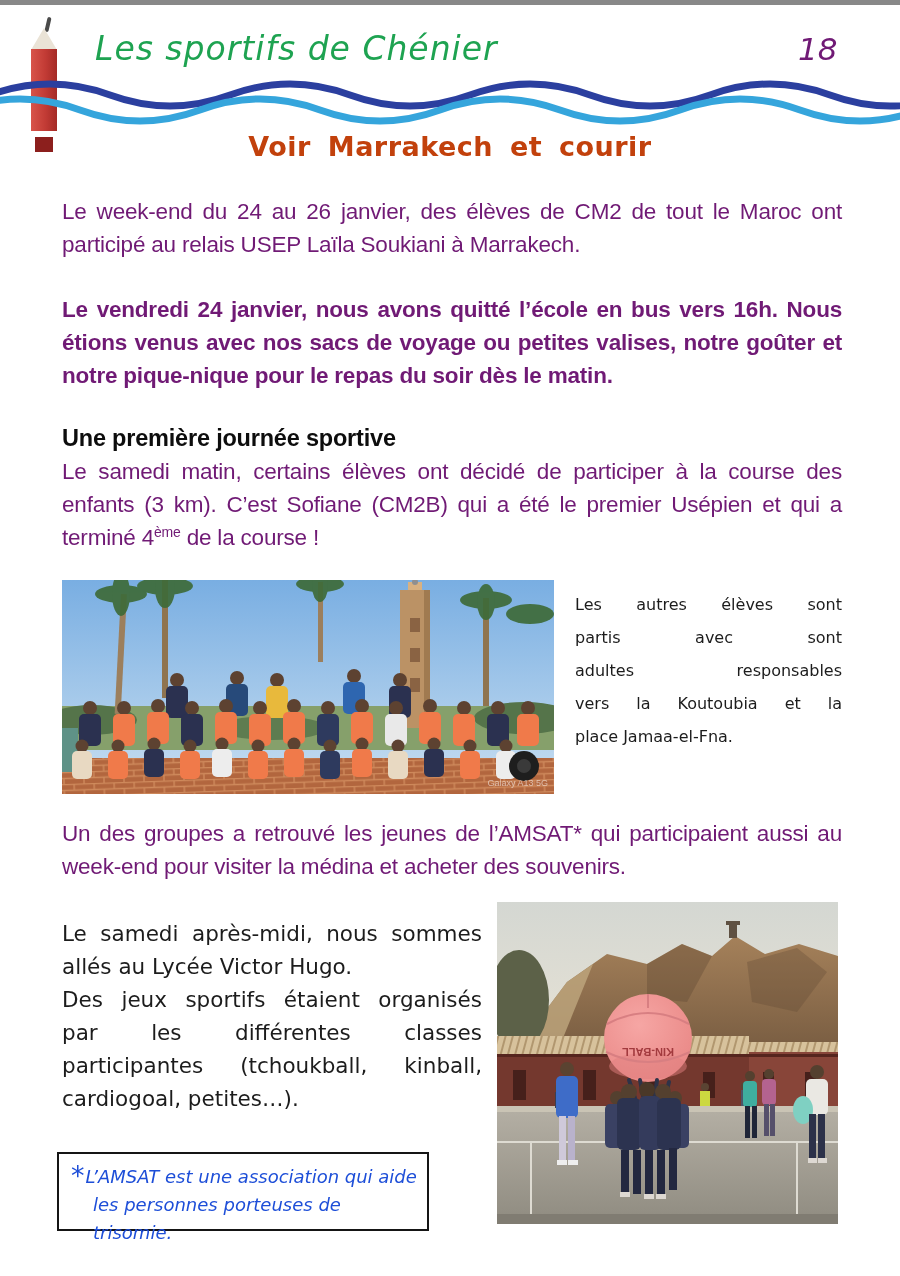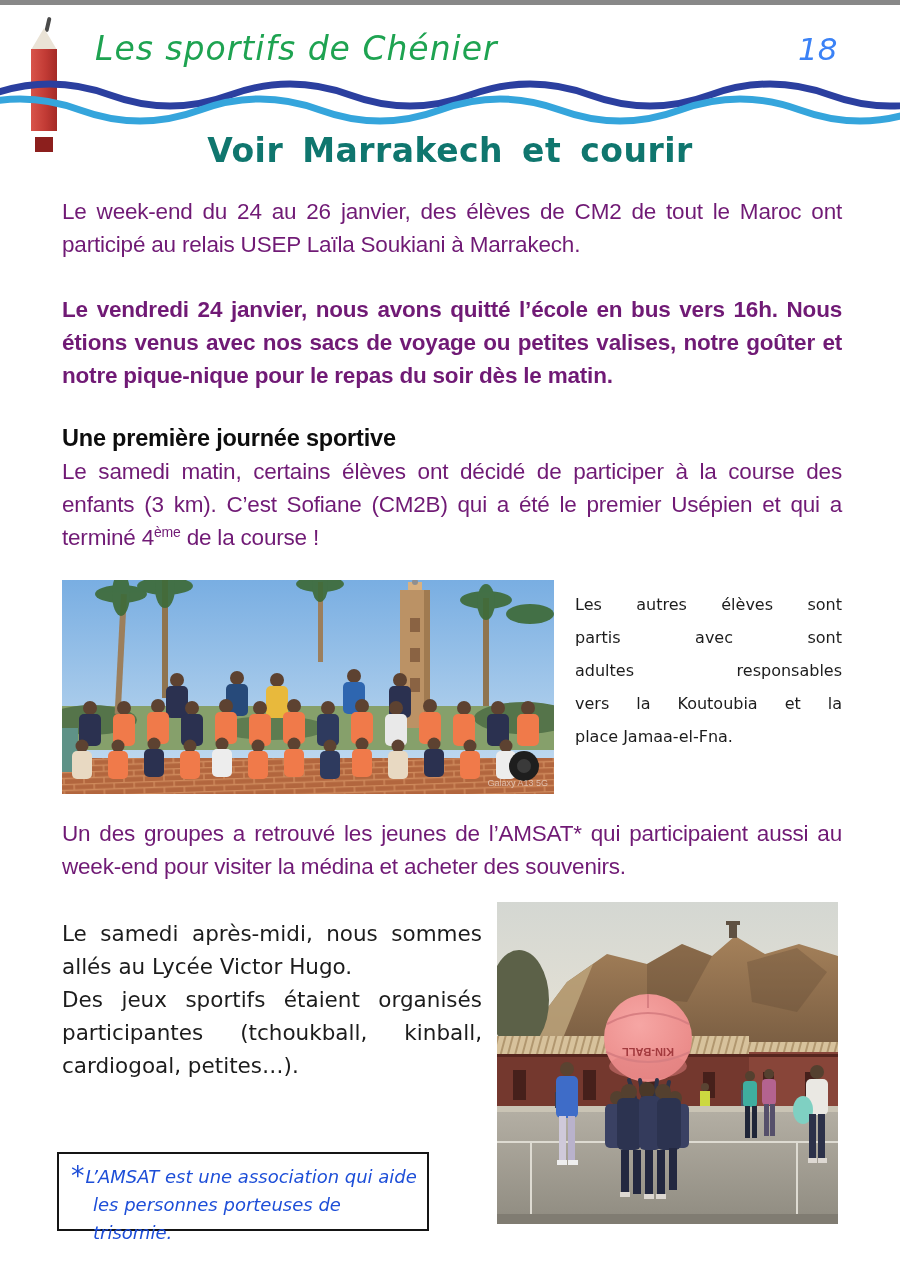--- a/index.html
+++ b/index.html
@@ -10,39 +10,39 @@
   }
   .abs { position:absolute; }
 
   
   .header-title {
     left:95px; top:24px; font-family:"DejaVu Sans", sans-serif;
     font-style:italic; font-size:33px; color:#1ea351; letter-spacing:1px;
   }
   .page-number {
     left:798px; top:26px; font-family:"DejaVu Sans", sans-serif;
-    font-style:italic; font-size:31px; color:#3b82f6;
+    font-style:italic; font-size:31px; color:#701a75;
   }
   .waves { left:0; top:64px; width:900px; height:64px; }
 
   
   .pencil { left:24px; top:12px; width:42px; height:142px; }
   .pencil .lead  { position:absolute; left:22px; top:0;  width:4px; height:15px; background:#4a4a4a; transform:rotate(13deg); border-radius:2px; }
   .pencil .wood  { position:absolute; left:7px; top:11px; width:0; height:0;
                    border-left:13px solid transparent; border-right:13px solid transparent;
                    border-bottom:22px solid #eae3d6; }
   .pencil .shaft { position:absolute; left:7px; top:32px; width:26px; height:82px;
                    background:linear-gradient(90deg,#d8544a 0%,#c23b35 55%,#a42a26 100%); }
   .pencil .eraser{ position:absolute; left:11px; top:120px; width:18px; height:15px; background:#8c1f1d; }
 
   
   .article-title {
     left:0; right:0; top:126px; text-align:center;
     font-family:"DejaVu Sans", sans-serif; font-weight:bold;
-    font-size:33px; letter-spacing:.5px; word-spacing:7px; color:#0f766e;
+    font-size:27px; letter-spacing:.5px; word-spacing:7px; color:#c2410c;
   }
   .body-text {
     font-size:22.5px; line-height:33px; letter-spacing:-0.2px;
     text-align:justify; color:#701a75;
   }
   .section-heading { font-weight:bold; font-size:23.5px; letter-spacing:-0.2px; color:#0d0d0d; }
   sup.ord { font-size:14px; line-height:0; }
 
   .wide-text { font-family:"DejaVu Sans", sans-serif; color:#1c1c1c; }
   .jline { text-align:justify; text-align-last:justify; }
@@ -216,20 +216,21 @@
     <div class="jline">vers la Koutoubia et la</div>
     <div class="jline last">place Jamaa-el-Fna.</div>
   </div>
 
   <div class="abs body-text" style="left:62px; top:812px; width:780px;">Un des groupes a retrouvé les jeunes de l’AMSAT* qui participaient aussi au week-end pour visiter la médina et acheter des souvenirs.</div>
 
   <div class="abs wide-text bottom-text" style="left:62px; top:912px; width:420px;">
     <div class="jline">Le samedi après-midi, nous sommes</div>
     <div class="jline last">allés au Lycée Victor Hugo.</div>
     <div class="jline">Des jeux sportifs étaient organisés</div>
+    <div class="jline">par les différentes classes</div>
     <div class="jline">participantes (tchoukball, kinball,</div>
     <div class="jline last">cardiogoal, petites…).</div>
   </div>
 
   <div class="abs photo photo2">
     <svg viewBox="0 0 341 322" width="341" height="322" aria-hidden="true">
       <defs>
         <linearGradient id="sky2" x1="0" y1="0" x2="0" y2="1">
           <stop offset="0" stop-color="#d4d7d2"></stop>
             <stop offset="1" stop-color="#eae4d5"></stop>

